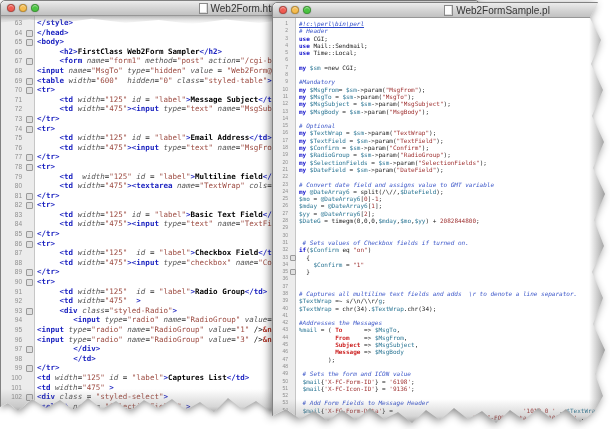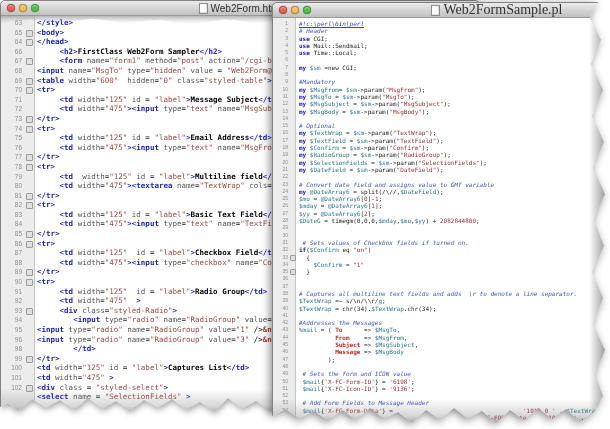--- a/index.html
+++ b/index.html
@@ -11,21 +11,21 @@
   .win-left .winbox{clip-path:polygon(0px 0px,480px 0px,480px 402px,466px 409px,452px 399px,438px 410px,424px 400px,410px 409px,396px 398px,382px 411px,368px 401px,354px 408px,340px 398px,326px 410px,312px 400px,298px 409px,284px 399px,270px 411px,256px 401px,242px 409px,228px 398px,214px 412px,200px 402px,186px 410px,172px 399px,158px 408px,144px 400px,130px 411px,116px 401px,102px 409px,88px 398px,74px 410px,60px 400px,46px 408px,32px 399px,18px 411px,8px 403px,0px 407px);}
   .win-right .winbox{clip-path:polygon(0px 0px,326px 0px,318px 16px,329px 38px,319px 62px,331px 88px,320px 114px,332px 140px,321px 166px,333px 192px,322px 218px,332px 244px,320px 270px,331px 296px,321px 322px,333px 348px,323px 372px,331px 394px,322px 410px,308px 420px,294px 407px,280px 417px,266px 406px,252px 418px,238px 408px,224px 421px,210px 409px,196px 417px,182px 406px,168px 418px,154px 408px,140px 421px,126px 410px,112px 417px,98px 406px,84px 418px,70px 408px,56px 419px,42px 409px,28px 417px,14px 407px,0px 414px);}
 
   .titlebar{position:absolute;top:0;left:0;right:0;height:14px;background:linear-gradient(#ececec,#d7d7d7 45%,#c1c1c1);border-bottom:1px solid #979797;border-radius:5px 5px 0 0;display:flex;align-items:center;justify-content:center;z-index:6;}
   .lights{position:absolute;left:6px;top:3px;display:flex;gap:4px;}
   .light{width:8px;height:8px;border-radius:50%;box-shadow:inset 0 1px 1px rgba(255,255,255,.6),0 0 1px rgba(0,0,0,.5);}
   .l-red{background:#f15b51;border:1px solid #b8443c;box-sizing:border-box;}
   .l-yellow{background:#f6bd4f;border:1px solid #c08e2d;box-sizing:border-box;}
   .l-green{background:#49c43f;border:1px solid #3a9a32;box-sizing:border-box;}
   .titlewrap{font-size:10px;color:#343434;display:flex;align-items:center;gap:3px;}
-  .win-right .titlewrap{font-size:14px;font-family:Liberation Serif, serif;}
+  .win-right .titlewrap{font-size:10px;}
   .docicon{display:inline-block;width:7px;height:9px;background:#fdfdfd;border:1px solid #8a8a8a;box-shadow:inset -1px -1px 0 #dcdcdc;}
 
   .gutterbg{position:absolute;top:14px;bottom:0;left:0;background:#ececec;border-right:1px solid #c6c6c6;z-index:2;}
   .win-left .gutterbg{width:33px;}
   .win-right .gutterbg{width:22px;}
 
   .editor{position:absolute;left:0;right:0;top:14px;bottom:0;padding-top:3px;overflow:hidden;z-index:3;}
   .line{display:flex;align-items:center;}
   .ln{flex:none;text-align:right;color:#8f8f8f;font-family:"Liberation Sans",sans-serif;}
   .fold{flex:none;position:relative;}
@@ -39,21 +39,21 @@
   .ed-left .code{font-size:7.5px;margin-left:3px;}
 
   .ed-right .line{height:7.3px;line-height:7.3px;}
   .ed-right .ln{width:15px;padding-right:2px;font-size:5px;}
   .ed-right .fold{width:6px;height:7.3px;}
   .ed-right .fold.has::before{left:0;top:1px;width:4px;height:4px;}
   .ed-right .code{font-size:6px;margin-left:3px;}
 
   
   .tk-tag{color:#1c23c0;font-weight:bold;}
-  .tk-at{color:#555;}
+  .tk-at{color:#555;font-style:italic;}
   .tk-vl{color:#9c4a40;}
   .tk-tx{color:#000;font-weight:bold;text-align:center;}
   .tk-en{color:#b23b2e;font-weight:bold;}
   .tk-pl{color:#222;}
   .tk-kw{color:#1414cc;font-weight:bold;}
   .tk-vr{color:#2d7795;}
   .tk-st{color:#a03434;}
   .tk-cm{color:#3a55c8;font-style:italic;}
   .tk-ky{color:#cc2222;font-weight:bold;}
   .tk-nm{color:#a03434;}
@@ -89,30 +89,30 @@
         </span>
       </header>
       <div class="gutterbg"></div>
       <div class="editor ed-left">
           <div class="line">
             <span class="ln">63</span>
             <span class="fold"></span>
             <span class="code"><span class="tk-tag">&lt;/style&gt;</span></span>
           </div>
           <div class="line">
+            <span class="ln">64</span>
+            <span class="fold has"></span>
+            <span class="code"><span class="tk-tag">&lt;/head&gt;</span></span>
+          </div>
+          <div class="line">
             <span class="ln">65</span>
             <span class="fold has"></span>
             <span class="code"><span class="tk-tag">&lt;body&gt;</span></span>
           </div>
           <div class="line">
-            <span class="ln">64</span>
-            <span class="fold has"></span>
-            <span class="code"><span class="tk-tag">&lt;/head&gt;</span></span>
-          </div>
-          <div class="line">
             <span class="ln">66</span>
             <span class="fold"></span>
             <span class="code"><span class="tk-pl">     </span><span class="tk-tag">&lt;h2&gt;</span><span class="tk-tx">FirstClass Web2Form Sampler</span><span class="tk-tag">&lt;/h2&gt;</span></span>
           </div>
           <div class="line">
             <span class="ln">67</span>
             <span class="fold has"></span>
             <span class="code"><span class="tk-pl">     </span><span class="tk-tag">&lt;form</span><span class="tk-at"> name</span><span class="tk-pl">=</span><span class="tk-vl">"form1"</span><span class="tk-at"> method</span><span class="tk-pl">=</span><span class="tk-vl">"post"</span><span class="tk-at"> action</span><span class="tk-pl">=</span><span class="tk-vl">"/cgi-bin/Web2For</span></span>
           </div>
           <div class="line">
@@ -252,20 +252,25 @@
           </div>
           <div class="line">
             <span class="ln">95</span>
             <span class="fold"></span>
             <span class="code"><span class="tk-tag">&lt;input</span><span class="tk-at"> type</span><span class="tk-pl">=</span><span class="tk-vl">"radio"</span><span class="tk-at"> name</span><span class="tk-pl">=</span><span class="tk-vl">"RadioGroup"</span><span class="tk-at"> value</span><span class="tk-pl">=</span><span class="tk-vl">"1"</span><span class="tk-pl"> /&gt;</span><span class="tk-en">&amp;nbsp;</span><span class="tk-tx">Choic</span></span>
           </div>
           <div class="line">
             <span class="ln">96</span>
             <span class="fold"></span>
             <span class="code"><span class="tk-tag">&lt;input</span><span class="tk-at"> type</span><span class="tk-pl">=</span><span class="tk-vl">"radio"</span><span class="tk-at"> name</span><span class="tk-pl">=</span><span class="tk-vl">"RadioGroup"</span><span class="tk-at"> value</span><span class="tk-pl">=</span><span class="tk-vl">"3"</span><span class="tk-pl"> /&gt;</span><span class="tk-en">&amp;nbsp;</span><span class="tk-tx">Choic</span></span>
+          </div>
+          <div class="line">
+            <span class="ln">97</span>
+            <span class="fold has"></span>
+            <span class="code"><span class="tk-pl">        </span><span class="tk-tag">&lt;/div&gt;</span></span>
           </div>
           <div class="line">
             <span class="ln">98</span>
             <span class="fold"></span>
             <span class="code"><span class="tk-pl">        </span><span class="tk-tag">&lt;/td&gt;</span></span>
           </div>
           <div class="line">
             <span class="ln">99</span>
             <span class="fold has"></span>
             <span class="code"><span class="tk-tag">&lt;/tr&gt;</span></span>

